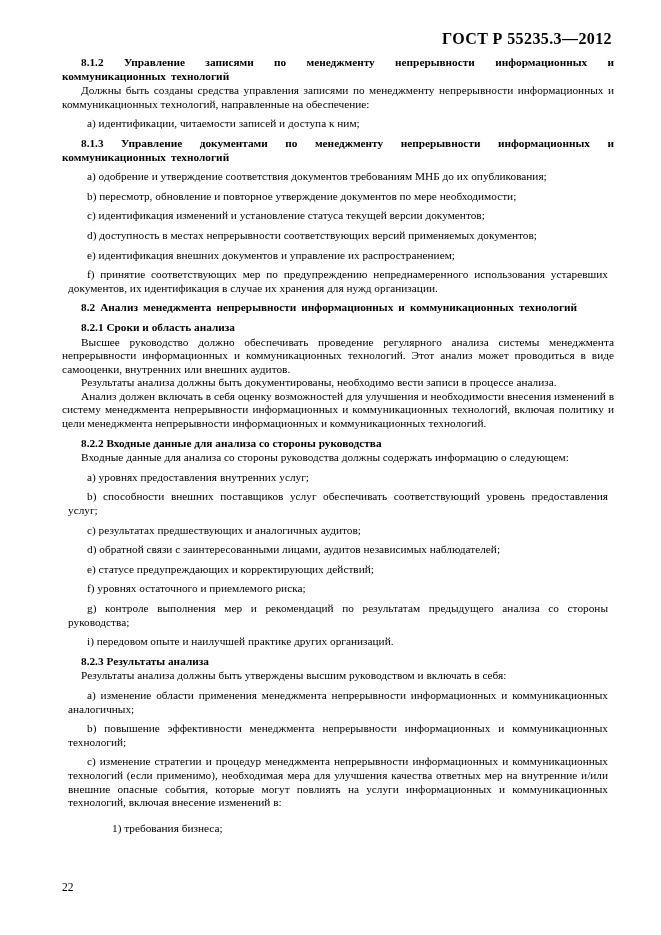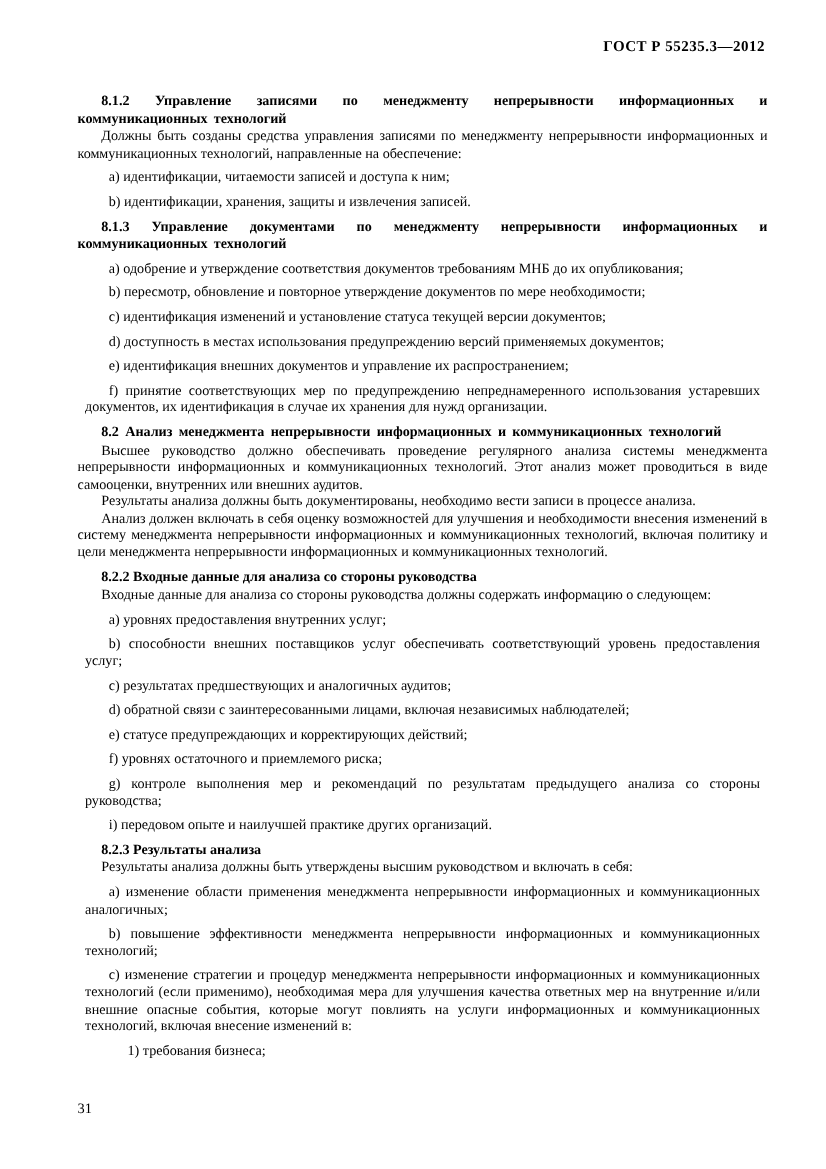--- a/index.html
+++ b/index.html
@@ -15,25 +15,25 @@
   }
   .page {
     position: relative;
     width: 661px;
     height: 935px;
     box-sizing: border-box;
     padding: 30px 47px 0 62px;
   }
   .header {
     font-family: "Liberation Serif", serif;
-    font-size: 12px;
+    font-size: 16px;
     font-weight: bold;
     text-align: right;
     letter-spacing: 0.4px;
-    margin-bottom: 30px;
+    margin-bottom: 8px;
     padding-right: 2px;
   }
   .content {
     font-size: 11.3px;
     line-height: 13.6px;
     text-align: justify;
   }
   .heading {
     font-weight: bold;
     text-align: justify;
@@ -51,66 +51,66 @@
   }
   p.para {
     margin: 0;
     text-indent: 19px;
   }
   p.item {
     margin: 6px;
     text-indent: 19px;
   }
   p.subitem {
-    margin: 2px;
+    margin: 12px;
     text-indent: 38px;
   }
   .pagenum {
     position: absolute;
     left: 62px;
     bottom: 42px;
     font-size: 11.5px;
   }
 </style>
 </head>
 <body>
 
 <div class="page">
 
   <div class="header">ГОСТ Р 55235.3—2012</div>
 
   <div class="content" id="content">
       <p class="heading spaced">8.1.2 Управление записями по менеджменту непрерывности информационных и коммуникационных технологий</p>
       <p class="para">Должны быть созданы средства управления записями по менеджменту непрерывности информационных и коммуникационных технологий, направленные на обеспечение:</p>
       <p class="item">a) идентификации, читаемости записей и доступа к ним;</p>
-      <p class="item">b) идентификации, хранения, защиты и извлечения записей.</p>
       <p class="heading spaced">8.1.3 Управление документами по менеджменту непрерывности информационных и коммуникационных технологий</p>
       <p class="item">a) одобрение и утверждение соответствия документов требованиям МНБ до их опубликования;</p>
       <p class="item">b) пересмотр, обновление и повторное утверждение документов по мере необходимости;</p>
       <p class="item">c) идентификация изменений и установление статуса текущей версии документов;</p>
-      <p class="item">d) доступность в местах использования предупреждению версий применяемых документов;</p>
+      <p class="item">d) доступность в местах непрерывности соответствующих версий применяемых документов;</p>
       <p class="item">e) идентификация внешних документов и управление их распространением;</p>
       <p class="item">f) принятие соответствующих мер по предупреждению непреднамеренного использования устаревших документов, их идентификация в случае их хранения для нужд организации.</p>
       <p class="heading spaced">8.2 Анализ менеджмента непрерывности информационных и коммуникационных технологий</p>
+      <p class="heading-nospace">8.2.1 Сроки и область анализа</p>
       <p class="para">Высшее руководство должно обеспечивать проведение регулярного анализа системы менеджмента непрерывности информационных и коммуникационных технологий. Этот анализ может проводиться в виде самооценки, внутренних или внешних аудитов.</p>
       <p class="para">Результаты анализа должны быть документированы, необходимо вести записи в процессе анализа.</p>
       <p class="para">Анализ должен включать в себя оценку возможностей для улучшения и необходимости внесения изменений в систему менеджмента непрерывности информационных и коммуникационных технологий, включая политику и цели менеджмента непрерывности информационных и коммуникационных технологий.</p>
       <p class="heading-nospace">8.2.2 Входные данные для анализа со стороны руководства</p>
       <p class="para">Входные данные для анализа со стороны руководства должны содержать информацию о следующем:</p>
       <p class="item">a) уровнях предоставления внутренних услуг;</p>
       <p class="item">b) способности внешних поставщиков услуг обеспечивать соответствующий уровень предоставления услуг;</p>
       <p class="item">c) результатах предшествующих и аналогичных аудитов;</p>
-      <p class="item">d) обратной связи с заинтересованными лицами, включая независимых наблюдателей;</p>
+      <p class="item">d) обратной связи с заинтересованными лицами, аудитов независимых наблюдателей;</p>
       <p class="item">e) статусе предупреждающих и корректирующих действий;</p>
       <p class="item">f) уровнях остаточного и приемлемого риска;</p>
       <p class="item">g) контроле выполнения мер и рекомендаций по результатам предыдущего анализа со стороны руководства;</p>
       <p class="item">i) передовом опыте и наилучшей практике других организаций.</p>
       <p class="heading-nospace">8.2.3 Результаты анализа</p>
       <p class="para">Результаты анализа должны быть утверждены высшим руководством и включать в себя:</p>
       <p class="item">a) изменение области применения менеджмента непрерывности информационных и коммуникационных аналогичных;</p>
       <p class="item">b) повышение эффективности менеджмента непрерывности информационных и коммуникационных технологий;</p>
       <p class="item">c) изменение стратегии и процедур менеджмента непрерывности информационных и коммуникационных технологий (если применимо), необходимая мера для улучшения качества ответных мер на внутренние и/или внешние опасные события, которые могут повлиять на услуги информационных и коммуникационных технологий, включая внесение изменений в:</p>
       <p class="subitem">1) требования бизнеса;</p>
     </div>
 
-  <div class="pagenum">31</div>
+  <div class="pagenum">22</div>
 
 </div>
 
 </body></html>

